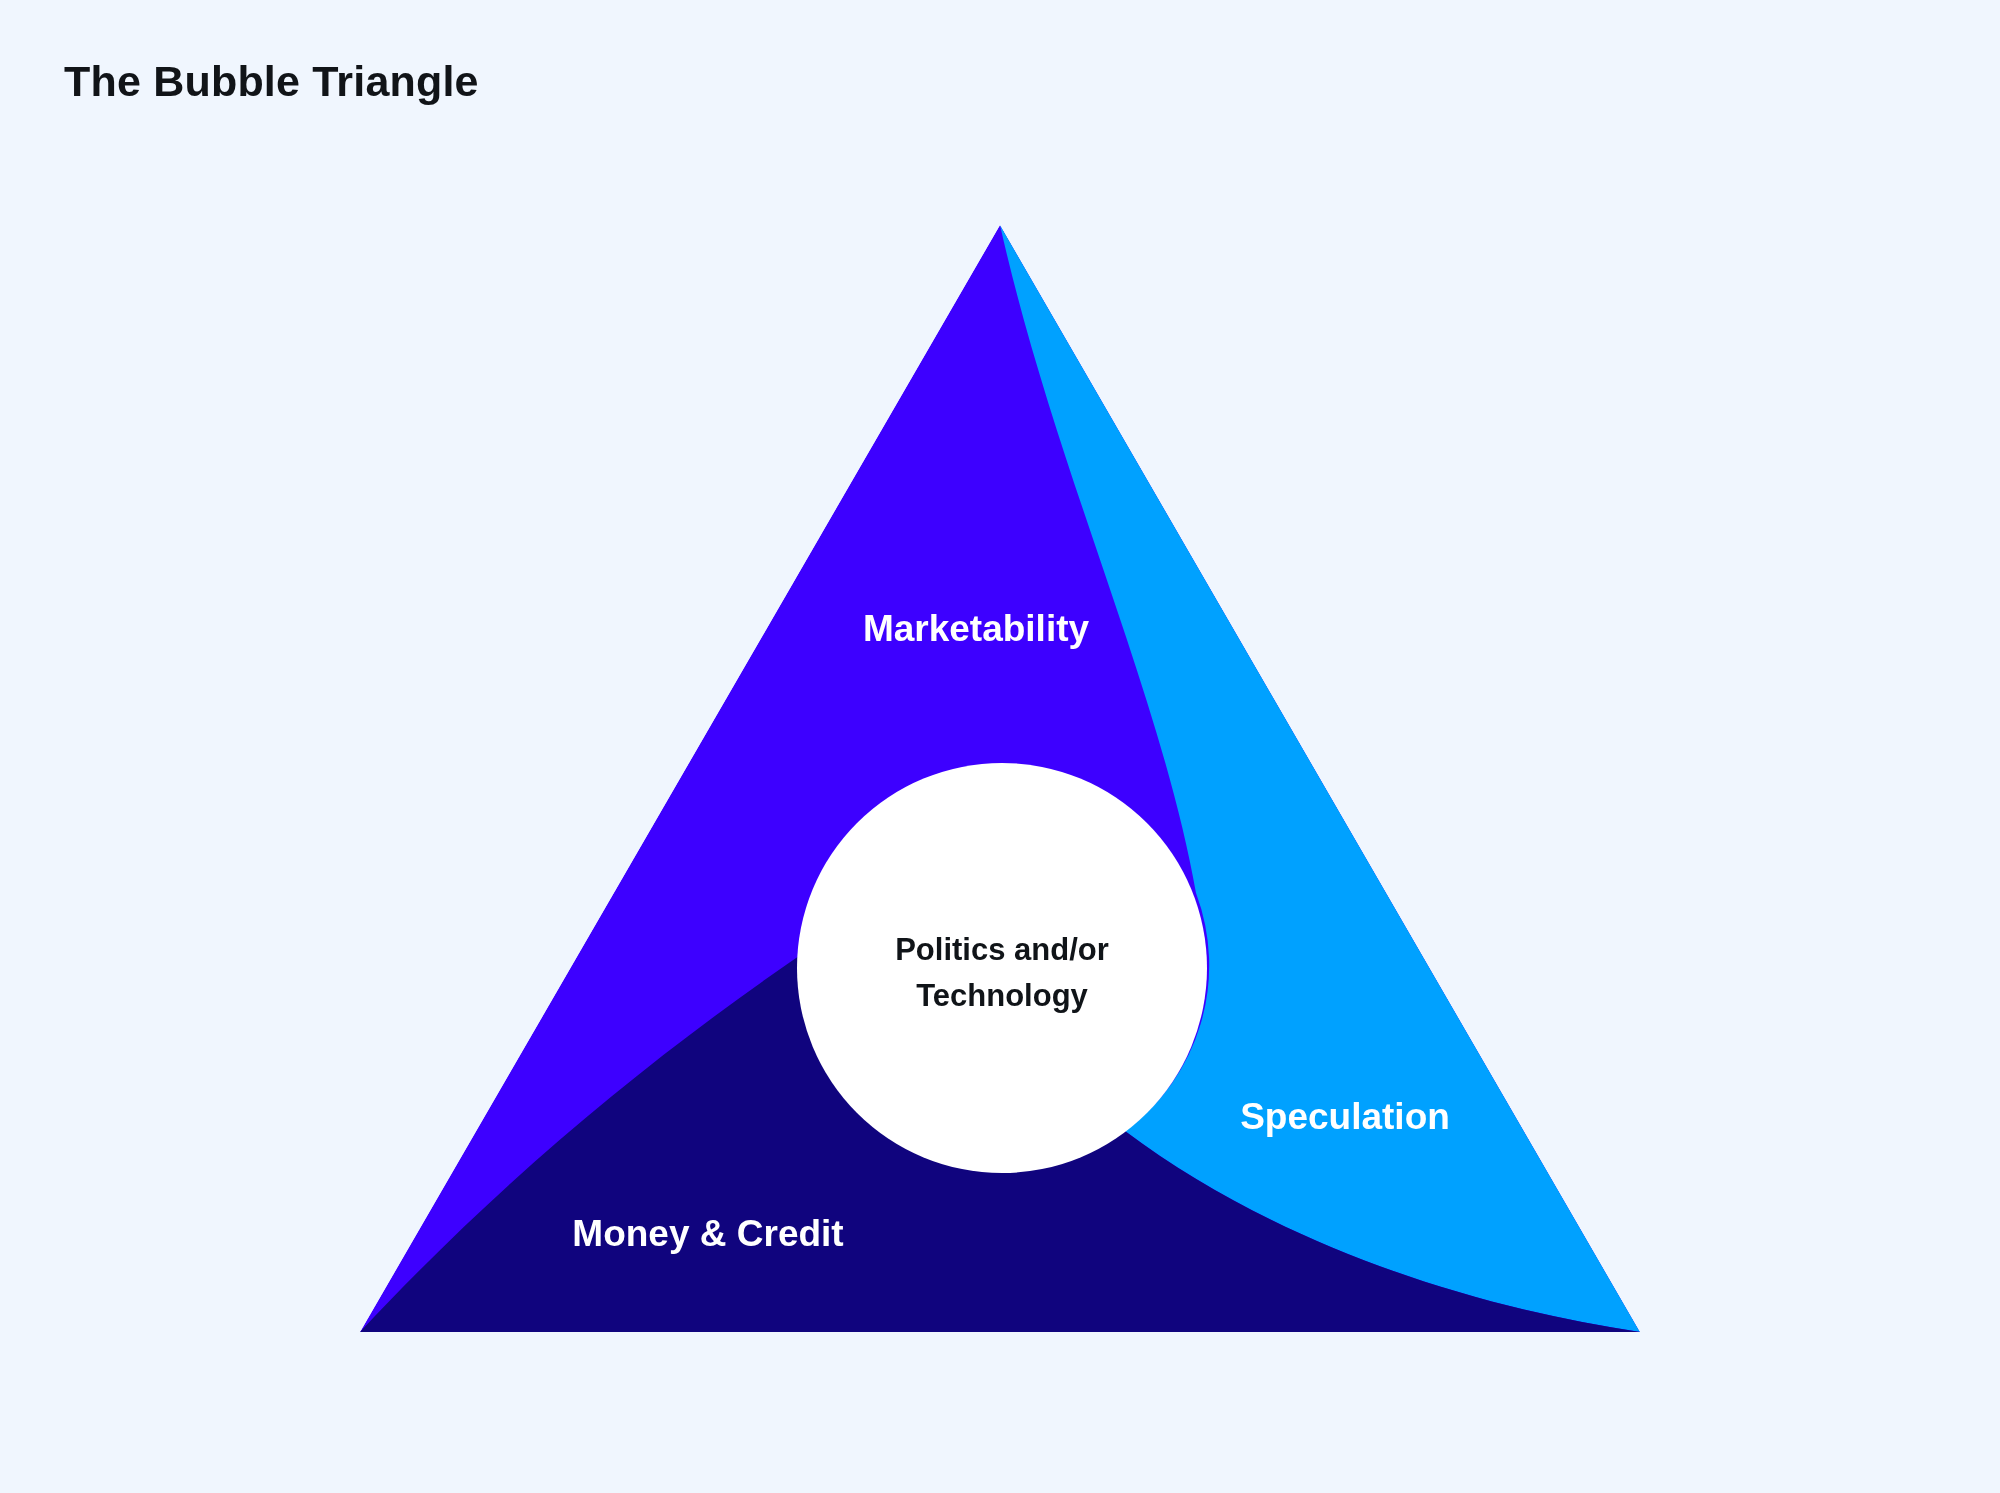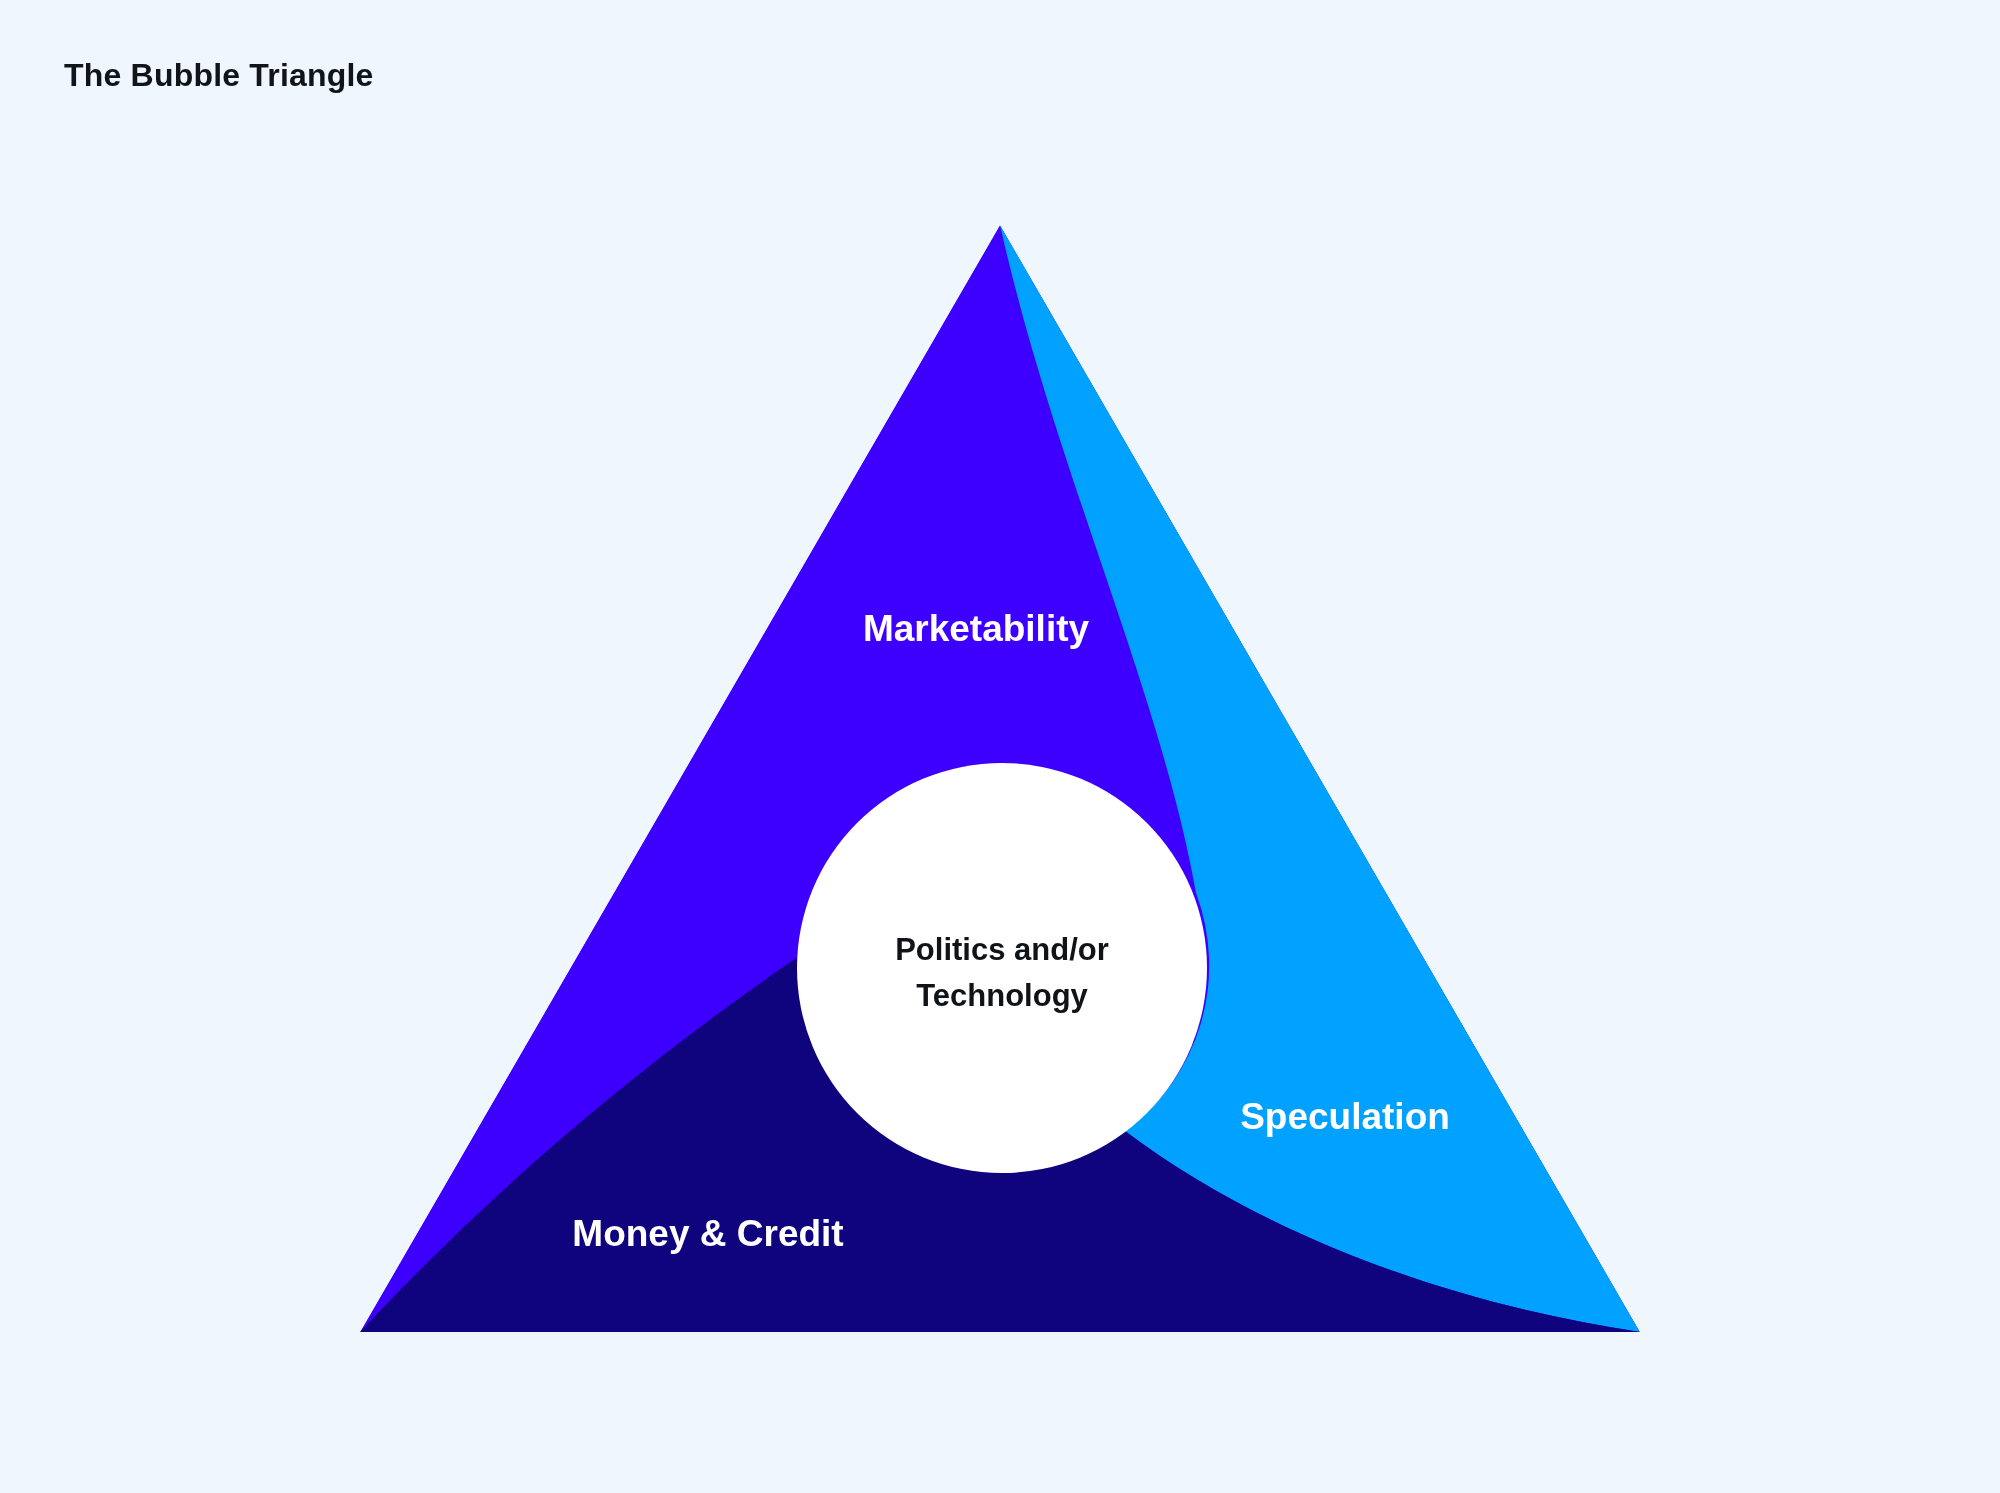--- a/index.html
+++ b/index.html
@@ -18,21 +18,21 @@
   #page {
     position: relative;
     width: 2000px;
     height: 1493px;
     background: #f0f6fe;
   }
   #page-title {
     position: absolute;
     left: 64px;
     top: 56px;
-    font-size: 32px;
+    font-size: 43px;
     font-weight: bold;
     letter-spacing: 0.2px;
     color: #111418;
     white-space: nowrap;
     line-height: 1.2;
   }
   #diagram-wrap {
     position: absolute;
     left: 0;
     top: 0;

